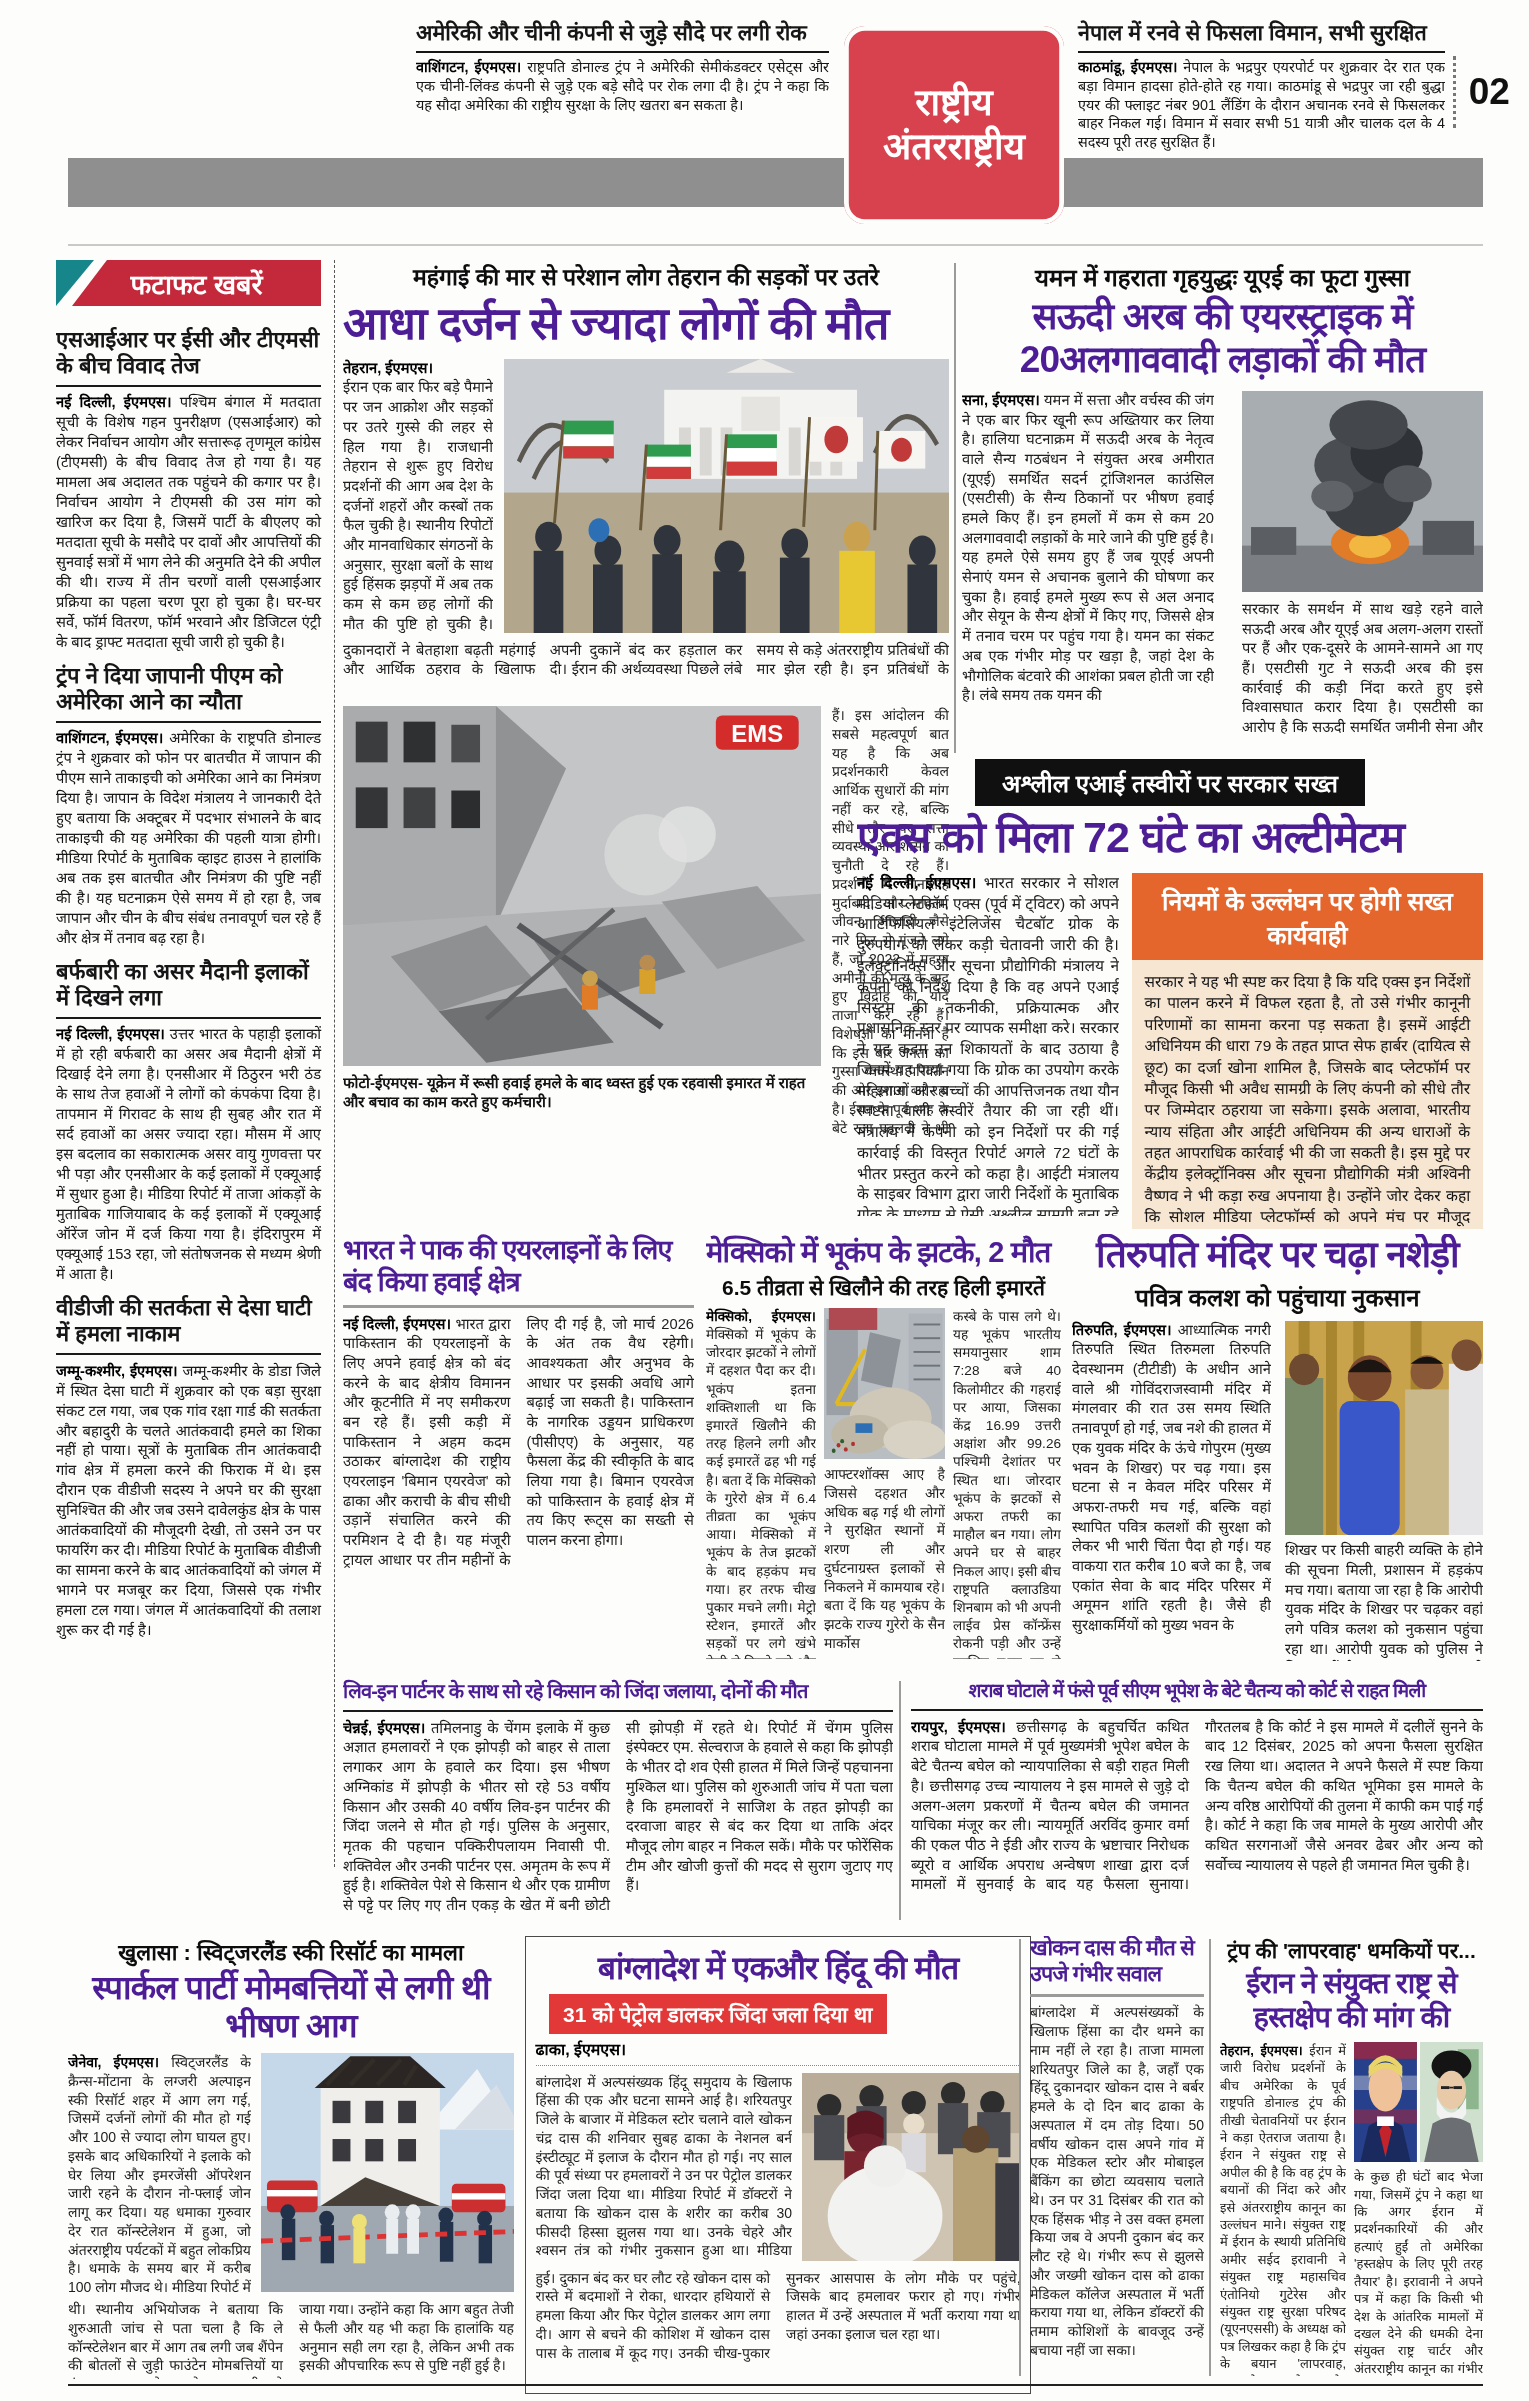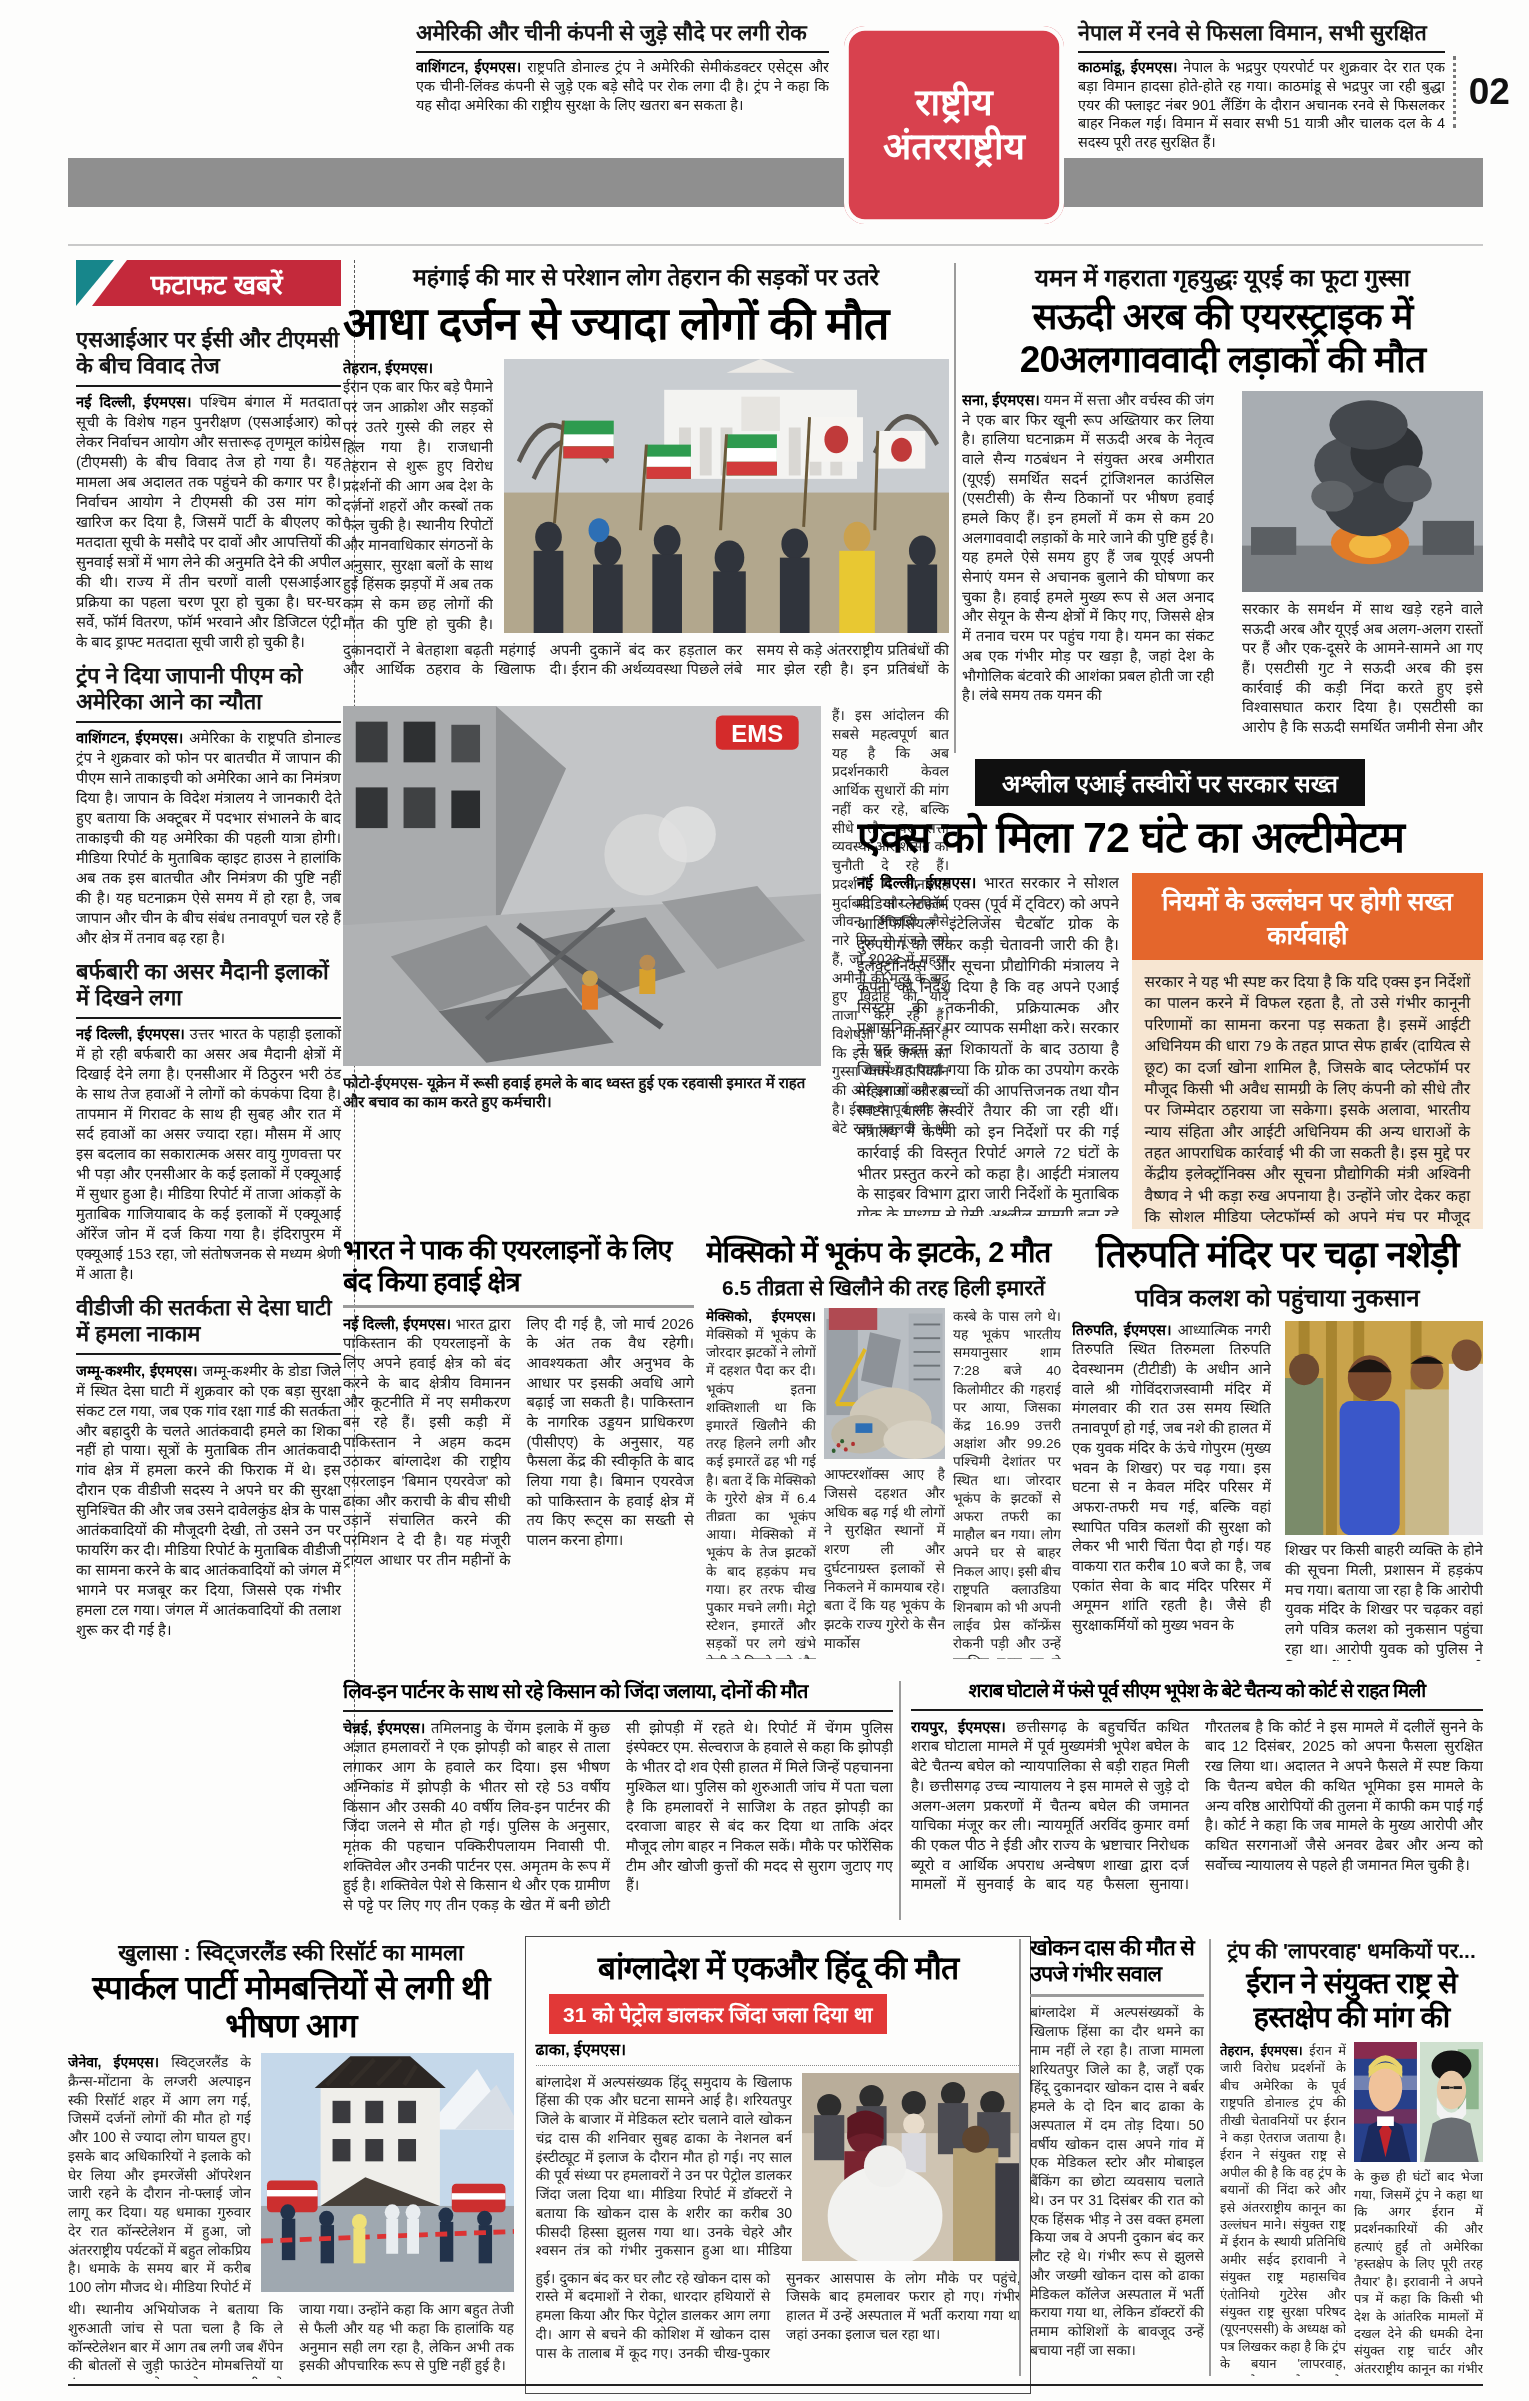--- a/index.html
+++ b/index.html
@@ -24,21 +24,21 @@
   .hrule{background:#c9c9c9;}
   
   #rail{border-right:1.6px dashed #555;padding-right:12.8px;}
   .qn-wrap{position:relative;height:46px;margin-bottom:11px;}
   .qn-tri{position:absolute;left:0;top:0;width:0;height:0;border-top:46px solid #17868b;border-right:38px solid transparent;}
   .qn-red{position:absolute;left:16px;right:0;top:0;bottom:0;background:#c4293b;clip-path:polygon(35px 0,100% 0,100% 100%,0 100%);color:#fff;font-weight:bold;font-size:27px;display:flex;align-items:center;justify-content:center;}
   .rail-item .ri-head{font-size:22px;font-weight:bold;line-height:1.18;border-bottom:2.4px solid #1a1a1a;padding:9.6px 0 6.4px;margin-bottom:6.4px;}
   .rail-item .ri-body{font-size:14.7px;line-height:1.36;}
   
   .kicker{font-weight:bold;text-align:center;color:#0d0d0d;}
-  .hl{font-weight:bold;color:#000000;letter-spacing:-0.8px;}
+  .hl{font-weight:bold;color:#4c1d95;letter-spacing:-0.8px;}
   .nowrap{white-space:nowrap;overflow:hidden;}
   .photo{position:relative;overflow:hidden;background:#c8c8c8;}
   .photo svg{display:block;width:100%;height:100%;}
   .caption{font-size:15px;font-weight:bold;line-height:1.3;padding-top:6.4px;color:#111;}
   .black-banner{display:inline-block;background:#101010;color:#fff;font-size:24px;font-weight:bold;padding:7.2px 27px;}
   .obox-title{background:#e4662c;color:#fff;font-size:25px;font-weight:bold;text-align:center;padding:9.6px 4.8px;}
   .obox-body{background:#f7e6d2;padding:11px 12.8px;font-size:15.5px;line-height:1.38;overflow:hidden;}
   .red-banner{display:inline-block;background:#e23837;color:#fff;font-size:21px;font-weight:bold;padding:5.6px 14.4px;}
   .vline{background:#9b9b9b;width:1.6px;}
   .gray-underline{border-bottom:3.2px solid #9a9a9a;padding-bottom:6.4px;margin-bottom:6.4px;}
@@ -63,21 +63,21 @@
     <div>अंतरराष्ट्रीय</div>
   </div>
 
   <div class="abs top-brief" style="left:1078px;top:21px;width:367px;">
     <div class="tb-head">नेपाल में रनवे से फिसला विमान, सभी सुरक्षित</div>
     <div class="tb-body jtext"><b class="dateline">काठमांडू, ईएमएस।</b> <span>नेपाल के भद्रपुर एयरपोर्ट पर शुक्रवार देर रात एक बड़ा विमान हादसा होते-होते रह गया। काठमांडू से भद्रपुर जा रही बुद्धा एयर की फ्लाइट नंबर 901 लैंडिंग के दौरान अचानक रनवे से फिसलकर बाहर निकल गई। विमान में सवार सभी 51 यात्री और चालक दल के 4 सदस्य पूरी तरह सुरक्षित हैं।</span></div>
   </div>
 
   <div class="abs page-num" style="left:1453px;top:56px;height:72px;display:flex;align-items:center;">02</div>
 
-  <div id="rail" class="abs" style="left:76px;top:260px;width:265px;height:1607px;overflow:hidden;">
+  <div id="rail" class="abs" style="left:56px;top:260px;width:265px;height:1607px;overflow:hidden;">
     <div class="qn-wrap">
       <div class="qn-tri"></div>
       <div class="qn-red">फटाफट खबरें</div>
     </div>
     <div class="rail-item">
       <div class="ri-head">एसआईआर पर ईसी और टीएमसी के बीच विवाद तेज</div>
       <div class="ri-body jtext"><b class="dateline">नई दिल्ली, ईएमएस।</b> <span>पश्चिम बंगाल में मतदाता सूची के विशेष गहन पुनरीक्षण (एसआईआर) को लेकर निर्वाचन आयोग और सत्तारूढ़ तृणमूल कांग्रेस (टीएमसी) के बीच विवाद तेज हो गया है। यह मामला अब अदालत तक पहुंचने की कगार पर है। निर्वाचन आयोग ने टीएमसी की उस मांग को खारिज कर दिया है, जिसमें पार्टी के बीएलए को मतदाता सूची के मसौदे पर दावों और आपत्तियों की सुनवाई सत्रों में भाग लेने की अनुमति देने की अपील की थी। राज्य में तीन चरणों वाली एसआईआर प्रक्रिया का पहला चरण पूरा हो चुका है। घर-घर सर्वे, फॉर्म वितरण, फॉर्म भरवाने और डिजिटल एंट्री के बाद ड्राफ्ट मतदाता सूची जारी हो चुकी है।</span></div>
     </div>
     <div class="rail-item">
       <div class="ri-head">ट्रंप ने दिया जापानी पीएम को अमेरिका आने का न्यौता</div>

